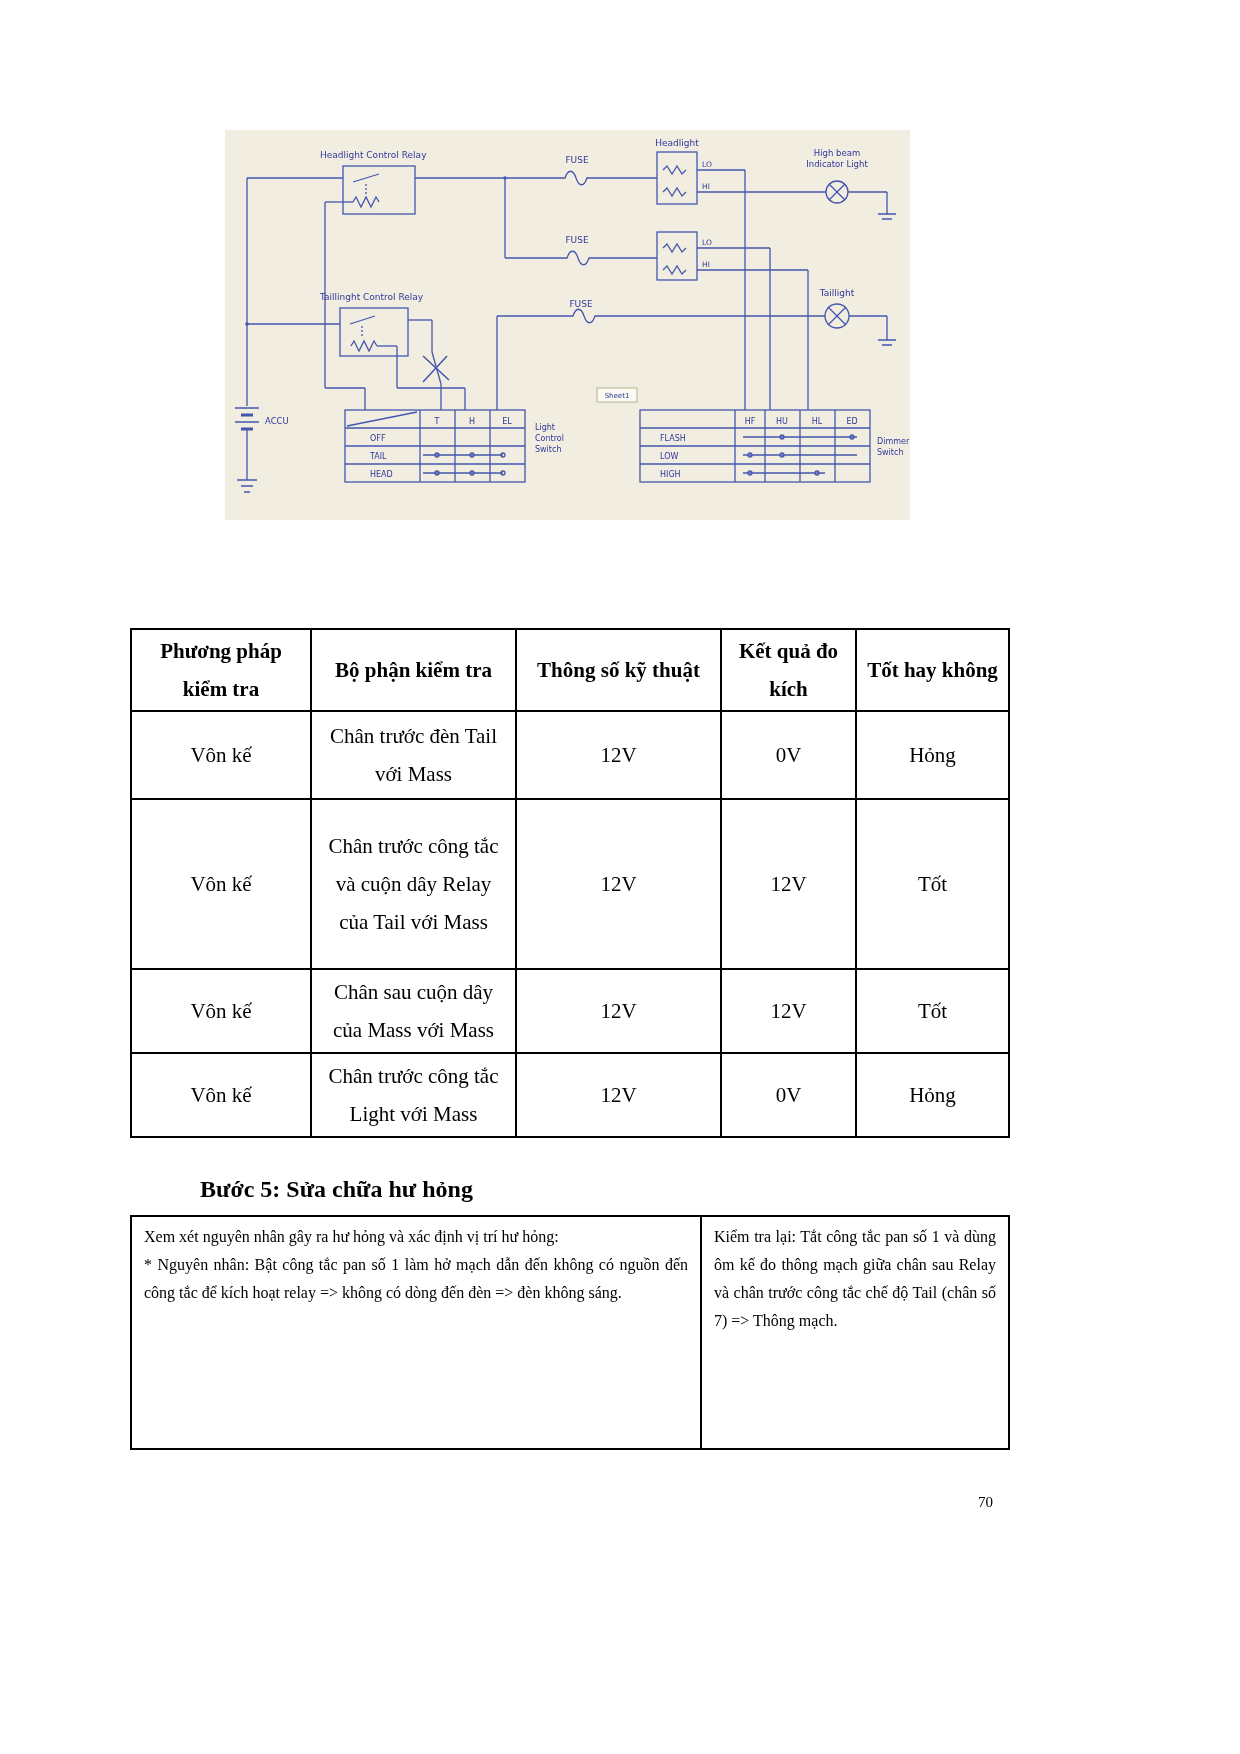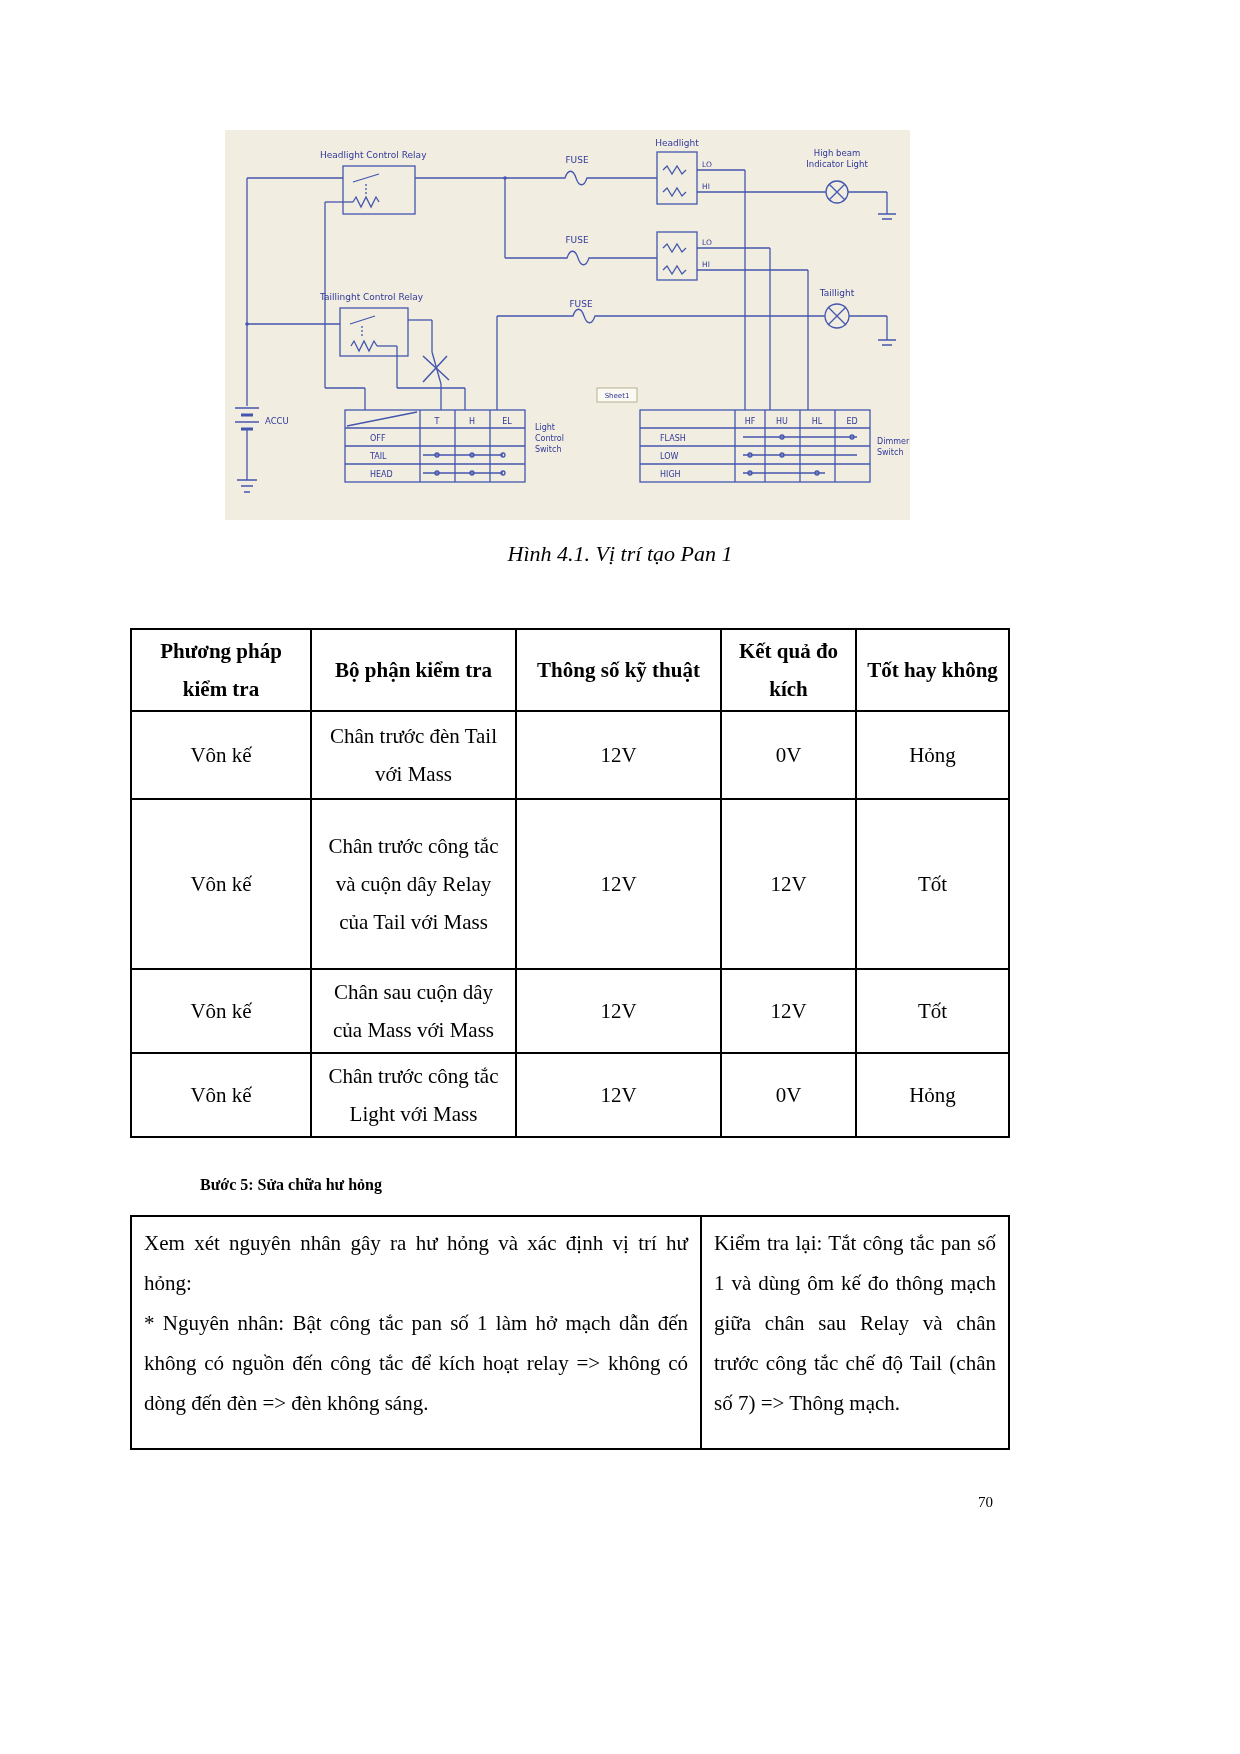--- a/index.html
+++ b/index.html
@@ -29,31 +29,31 @@
   }
   table.main th, table.main td {
     border:2px solid #000; text-align:center; vertical-align:middle;
     font-size:21px; line-height:38px; padding:2px 8px;
     font-weight:normal;
   }
   table.main th { font-weight:bold; }
 
   .step-heading {
     position:absolute; left:200px; top:1176px;
-    font-weight:bold; font-size:16px;
+    font-weight:bold; font-size:24px;
   }
 
   
   table.repair {
     position:absolute; left:130px; top:1215px; width:878px;
     border-collapse:collapse; table-layout:fixed;
   }
   table.repair td {
     border:2px solid #000; vertical-align:top; text-align:justify;
-    font-size:21px; line-height:40px; padding:6px 12px; height:233px;
+    font-size:16px; line-height:28px; padding:6px 12px; height:233px;
   }
 
   .page-number {
     position:absolute; left:978px; top:1494px; font-size:15px;
   }
 
   
   .diagram text {
     font-family:"DejaVu Sans", sans-serif; fill:#31389b;
   }
@@ -197,21 +197,20 @@
       <text x="592" y="294" font-size="8" text-anchor="middle">HL</text>
       <text x="627" y="294" font-size="8" text-anchor="middle">ED</text>
       <text x="435" y="311" font-size="8">FLASH</text>
       <text x="435" y="329" font-size="8">LOW</text>
       <text x="435" y="347" font-size="8">HIGH</text>
       <text x="652" y="314" font-size="8">Dimmer</text>
       <text x="652" y="325" font-size="8">Switch</text>
     </svg>
   </div>
 
-  <div class="caption">Hình 4.1. Vị trí tạo Pan 1</div>
 
   <table class="main">
     <colgroup>
       <col style="width:180px">
         <col style="width:205px">
         <col style="width:205px">
         <col style="width:135px">
         <col style="width:153px">
     </colgroup>
     <tbody>

